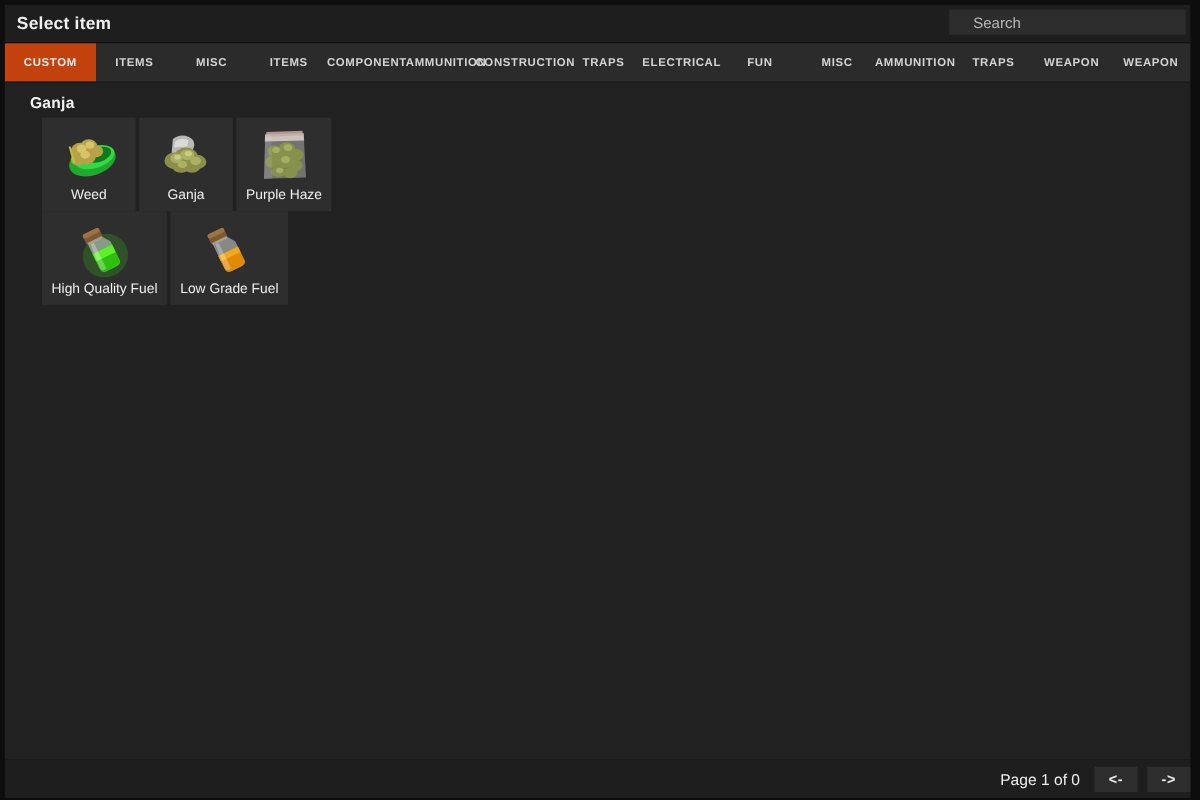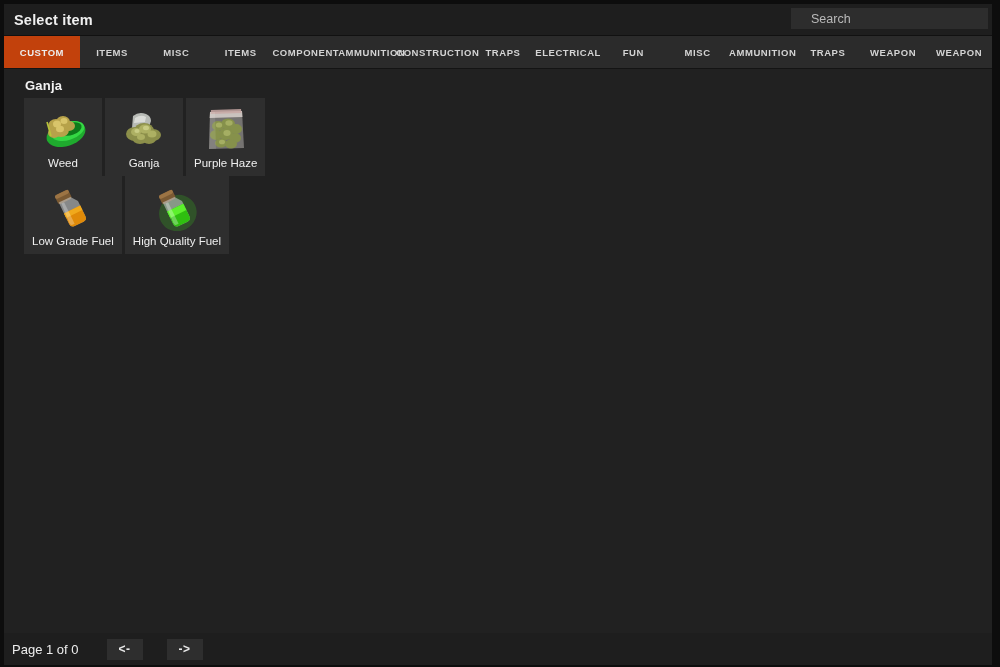--- a/index.html
+++ b/index.html
@@ -91,21 +91,21 @@
     color: #f2f2f2;
     font-size: 13px;
     font-weight: bold;
     margin: 9px 0 5px 3px;
     letter-spacing: 0.2px;
   }
   .row {
     display: flex;
     align-items: flex-start;
     gap: 3px;
-    margin-left: 2px;
+    margin-left: 13px;
   }
   .tile {
     background: #2e2e2e;
     height: 78px;
     padding: 4px 8px 3px 8px;
     display: flex;
     flex-direction: column;
     align-items: center;
     justify-content: flex-start;
     cursor: pointer;
@@ -128,21 +128,22 @@
   }
 
   
   .footer {
     position: relative;
     height: 32px;
     background: #1e1e1e;
     display: flex;
     align-items: center;
     padding-left: 8px;
-    gap: 24px;
+    gap: 8px;
+    justify-content: flex-end;
   }
   .page-label {
     color: #ededed;
     font-size: 13px;
     white-space: nowrap;
     margin-right: 4px;
   }
   .page-btn {
     background: #2e2e2e;
     border: none;
@@ -293,47 +294,47 @@
       </svg>
           </div>
           <div class="tile-label">Purple Haze</div>
         </div>
       </div>
       <div class="row">
         <div class="tile">
           <div class="tile-icon">
             <svg width="50" height="48" viewBox="0 0 50 48">
         <g transform="rotate(-26 25 26)">
-          <rect x="14" y="6" width="15" height="10" rx="2.5" fill="#7b5a33"></rect>
-          <rect x="14" y="6" width="15" height="4" rx="2" fill="#9c7444"></rect>
-          <path d="M15 14 L28 14 L33 21 L33 38 q0 4 -4 4 L19 42 q-4 0 -4 -4 Z" fill="#cfd4d6" opacity="0.55"></path>
-          <path d="M15 26 L33 26 L33 38 q0 4 -4 4 L19 42 q-4 0 -4 -4 Z" fill="#e08a08"></path>
-          <path d="M15 26 L33 26 L33 31 L15 31 Z" fill="#f0a91c"></path>
-          <path d="M17 16 L20 16 L20 40 L17.5 40 q-2 0 -2 -3 Z" fill="#ffffff" opacity="0.28"></path>
-        </g>
-      </svg>
-          </div>
-          <div class="tile-label">Low Grade Fuel</div>
-        </div>
-        <div class="tile">
-          <div class="tile-icon">
-            <svg width="50" height="48" viewBox="0 0 50 48">
-        <g transform="rotate(-26 25 26)">
           <ellipse cx="24" cy="30" rx="19" ry="18" fill="#3bd81a" opacity="0.22"></ellipse>
           <rect x="14" y="6" width="15" height="10" rx="2.5" fill="#7b5a33"></rect>
           <rect x="14" y="6" width="15" height="4" rx="2" fill="#9c7444"></rect>
           <path d="M15 14 L28 14 L33 21 L33 38 q0 4 -4 4 L19 42 q-4 0 -4 -4 Z" fill="#cfd4d6" opacity="0.55"></path>
           <path d="M15 24 L33 24 L33 38 q0 4 -4 4 L19 42 q-4 0 -4 -4 Z" fill="#2fbf10"></path>
           <path d="M15 24 L33 24 L33 31 L15 31 Z" fill="#5cf02c"></path>
           <path d="M17 16 L20 16 L20 40 L17.5 40 q-2 0 -2 -3 Z" fill="#ffffff" opacity="0.30"></path>
         </g>
       </svg>
           </div>
           <div class="tile-label">High Quality Fuel</div>
         </div>
+        <div class="tile">
+          <div class="tile-icon">
+            <svg width="50" height="48" viewBox="0 0 50 48">
+        <g transform="rotate(-26 25 26)">
+          <rect x="14" y="6" width="15" height="10" rx="2.5" fill="#7b5a33"></rect>
+          <rect x="14" y="6" width="15" height="4" rx="2" fill="#9c7444"></rect>
+          <path d="M15 14 L28 14 L33 21 L33 38 q0 4 -4 4 L19 42 q-4 0 -4 -4 Z" fill="#cfd4d6" opacity="0.55"></path>
+          <path d="M15 26 L33 26 L33 38 q0 4 -4 4 L19 42 q-4 0 -4 -4 Z" fill="#e08a08"></path>
+          <path d="M15 26 L33 26 L33 31 L15 31 Z" fill="#f0a91c"></path>
+          <path d="M17 16 L20 16 L20 40 L17.5 40 q-2 0 -2 -3 Z" fill="#ffffff" opacity="0.28"></path>
+        </g>
+      </svg>
+          </div>
+          <div class="tile-label">Low Grade Fuel</div>
+        </div>
       </div>
     </div>
 
   <div class="footer">
     <div class="page-label">Page 1 of 0</div>
     <button class="page-btn">&lt;-</button>
     <button class="page-btn">-&gt;</button>
   </div>
 
 </div>

